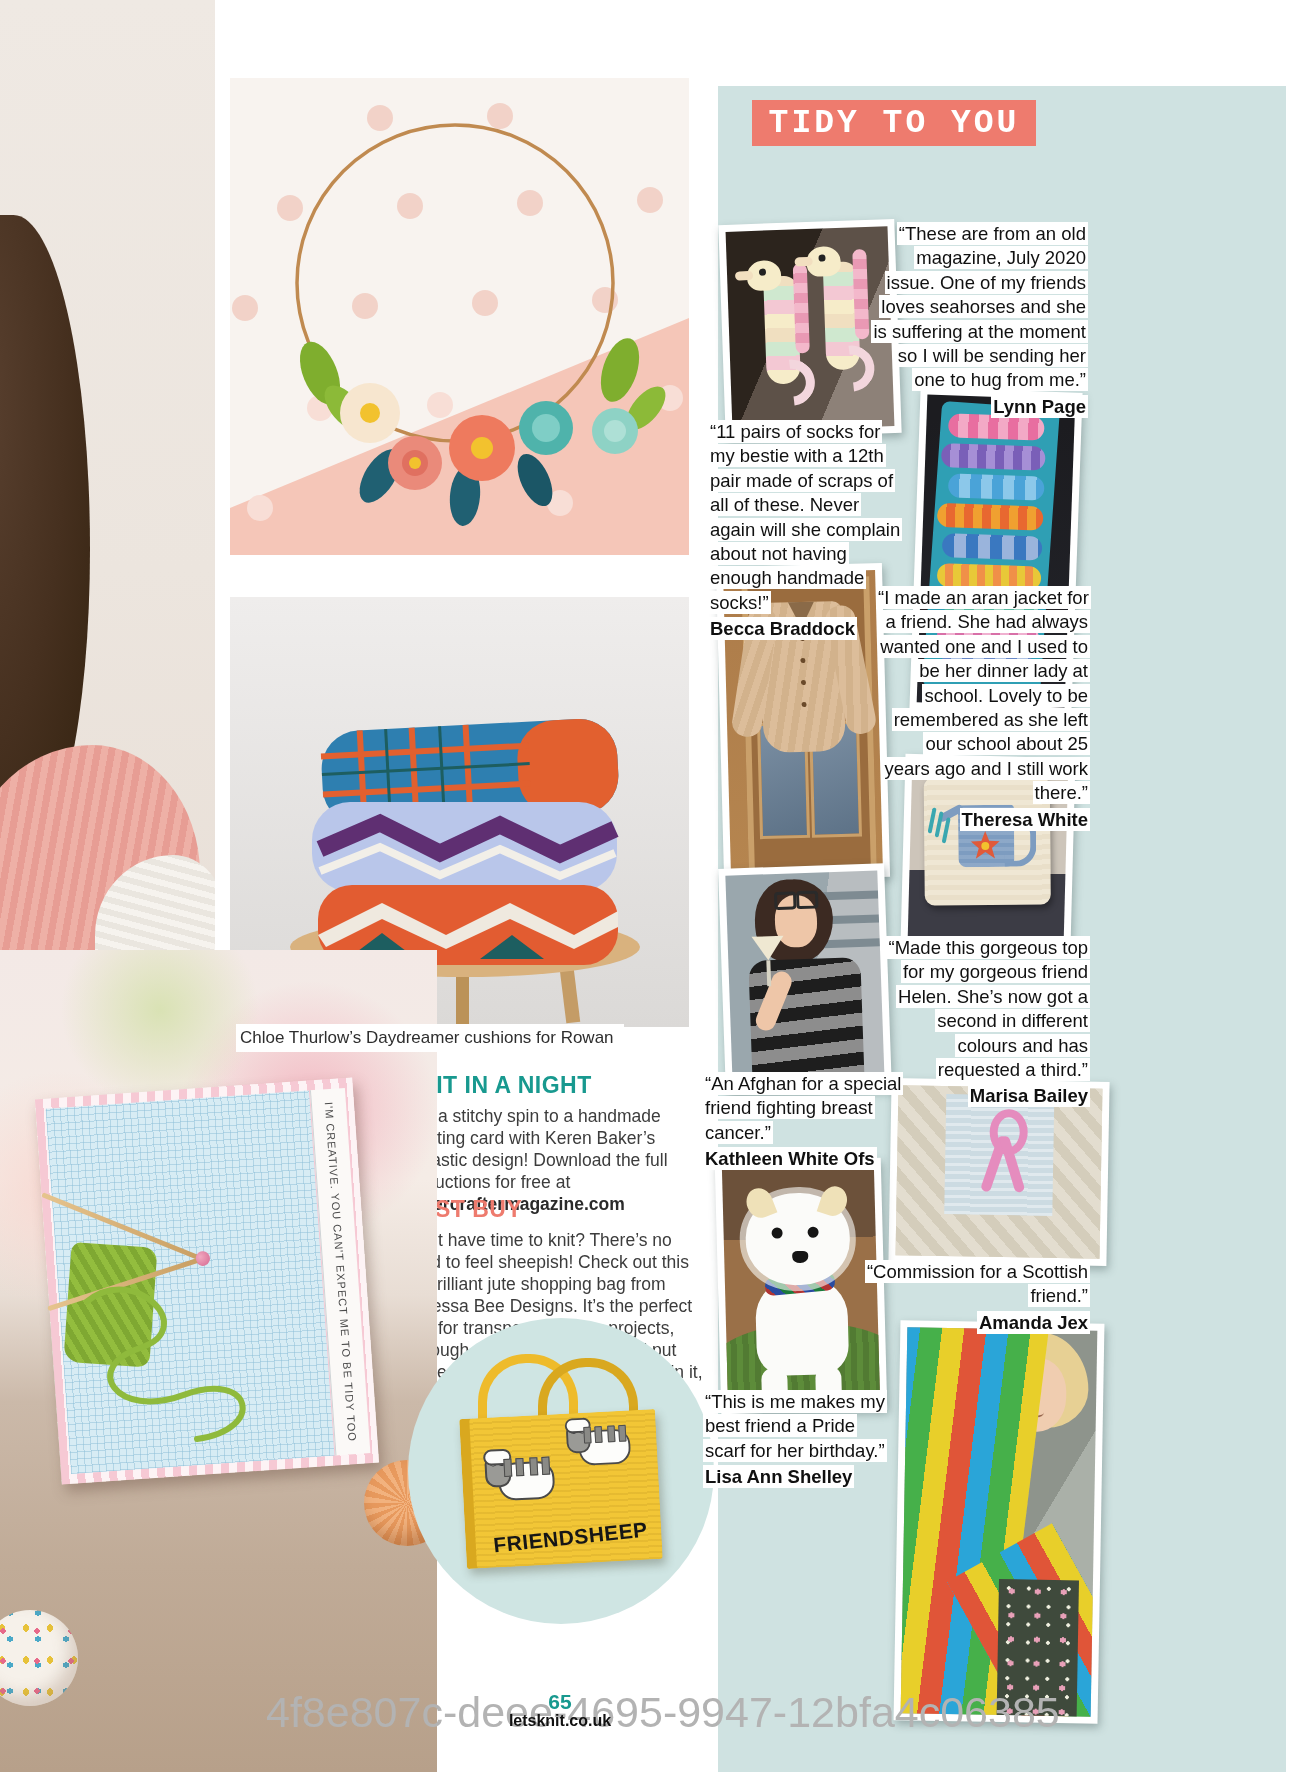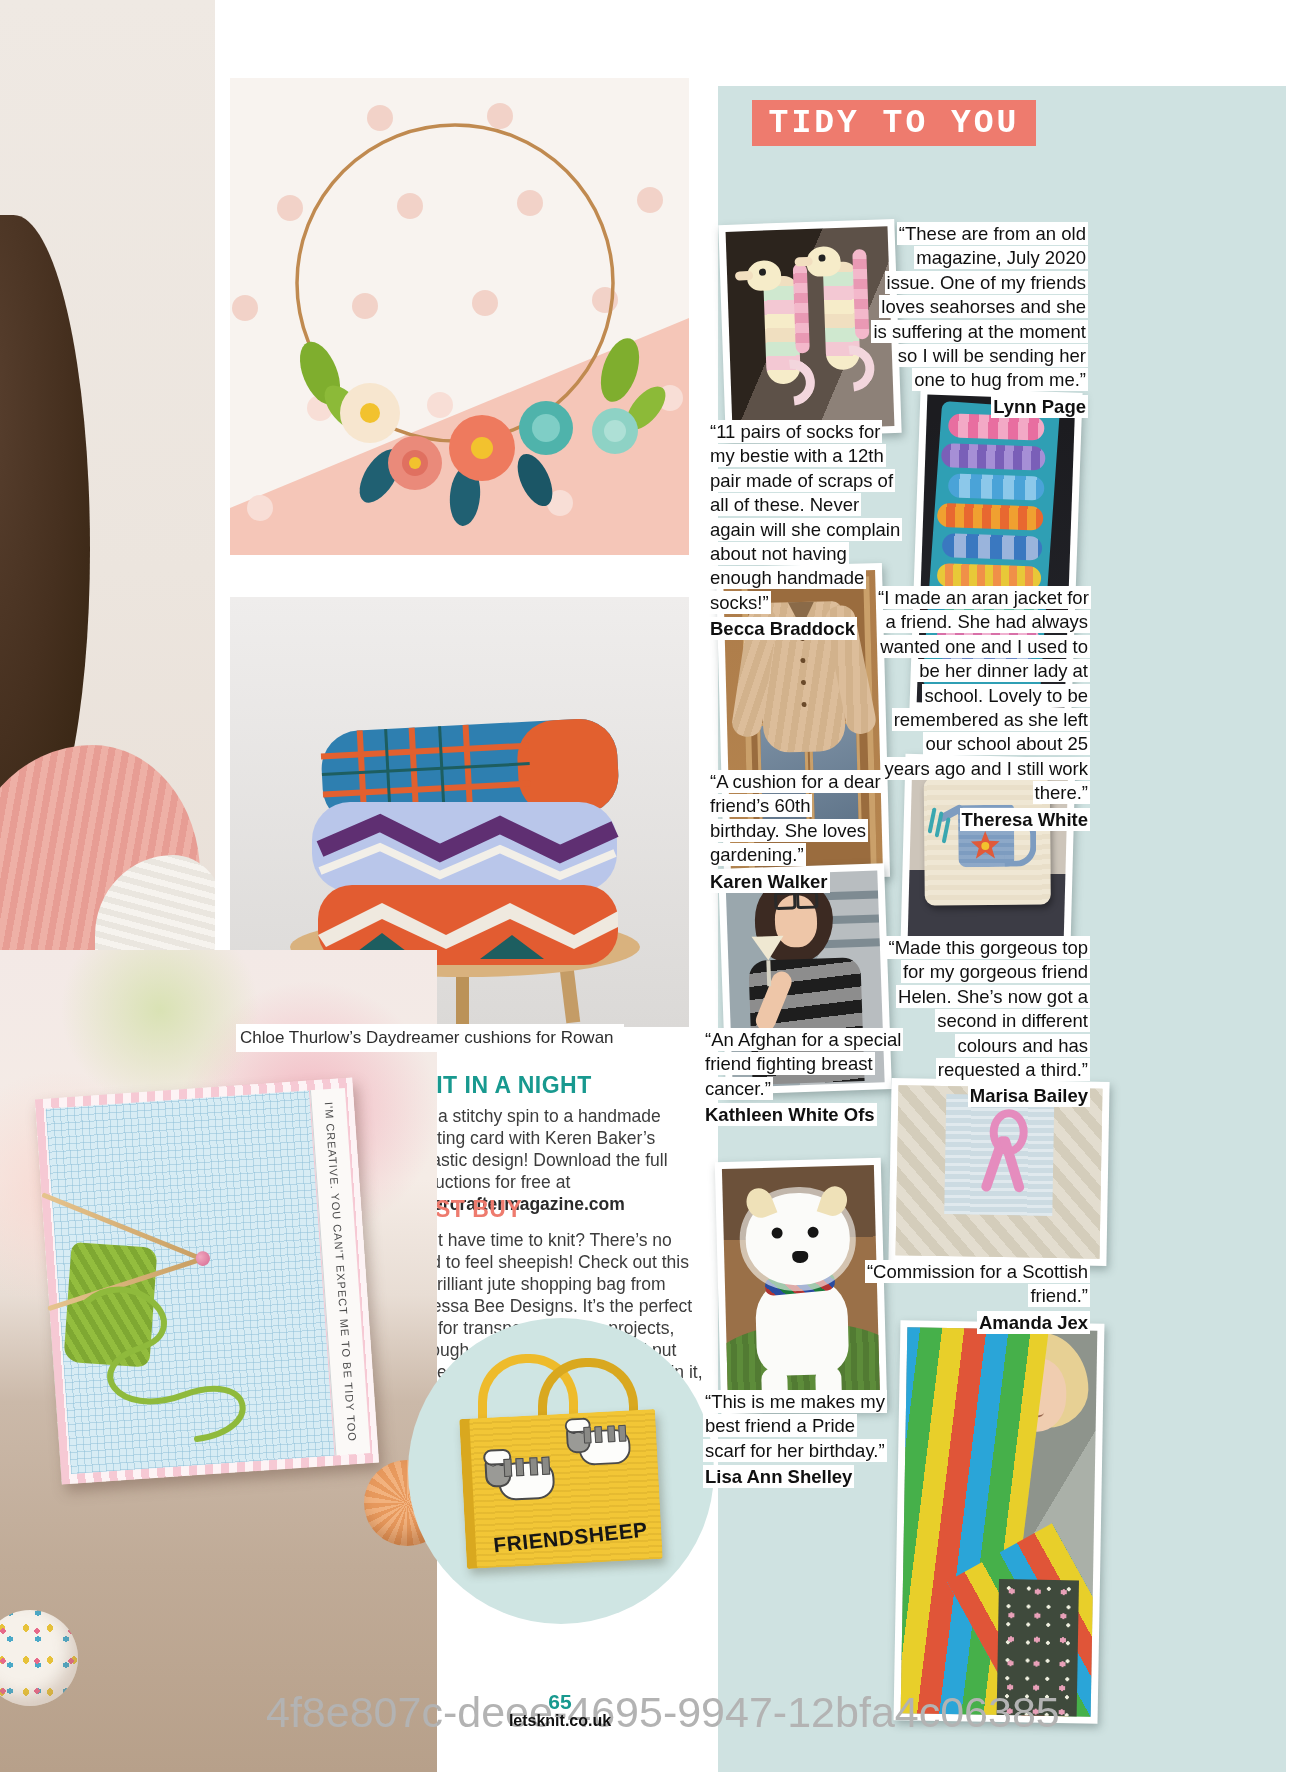--- a/index.html
+++ b/index.html
@@ -420,24 +420,20 @@
           <span class="btn" style="top:78px;"></span>
           <span class="btn" style="top:100px;"></span>
       </div>
     </div>
   </div>
   <div class="abs quote q-right" style="left:876px;top:586px;width:214px;">
     <div class="qt"><span>“I made an aran jacket for a friend. She had always wanted one and I used to be her dinner lady at school. Lovely to be remembered as she left our school about 25 years ago and I still work there.”</span></div>
     <div class="qn"><span>Theresa White</span></div>
   </div>
 
-  <div class="abs quote q-left" style="left:708px;top:770px;width:176px;">
-    <div class="qt"><span>“A cushion for a dear friend’s 60th birthday. She loves gardening.”</span></div>
-    <div class="qn"><span>Karen Walker</span></div>
-  </div>
   <div class="abs polaroid" style="left:903px;top:756px;width:156px;height:176px;transform:rotate(1.5deg);">
     <div class="scene" id="sc-garden">
       <div class="cush">
         <div class="wcan">
           <div class="handleArc"></div>
             <div class="spout"></div>
             <div class="flower"></div>
         </div>
         <span class="drip" style="left:6px;top:30px;transform:rotate(12deg);"></span>
         <span class="drip" style="left:13px;top:34px;transform:rotate(12deg);"></span>
@@ -461,21 +457,21 @@
           <div class="glass"></div>
           <div class="stem"></div>
       </div>
     </div>
   </div>
   <div class="abs quote q-right" style="left:880px;top:936px;width:210px;">
     <div class="qt"><span>“Made this gorgeous top for my gorgeous friend Helen. She’s now got a second in different colours and has requested a third.”</span></div>
     <div class="qn"><span>Marisa Bailey</span></div>
   </div>
 
-  <div class="abs quote q-left" style="left:703px;top:1028px;width:222px;">
+  <div class="abs quote q-left" style="left:703px;top:1072px;width:222px;">
     <div class="qt"><span>“An Afghan for a special friend fighting breast cancer.”</span></div>
     <div class="qn"><span>Kathleen White Ofs</span></div>
   </div>
   <div class="abs polaroid" style="left:890px;top:1080px;width:204px;height:170px;transform:rotate(1deg);">
     <div class="scene" id="sc-afghan">
       <div class="panelc"></div>
       <div class="ribbon">
         <div class="loop"></div>
           <div class="t1"></div>
           <div class="t2"></div>

